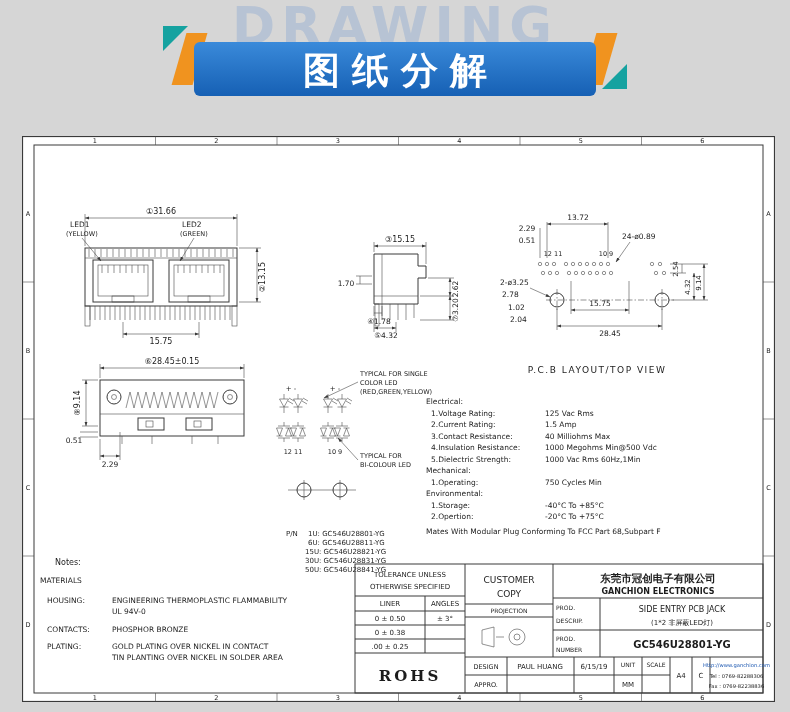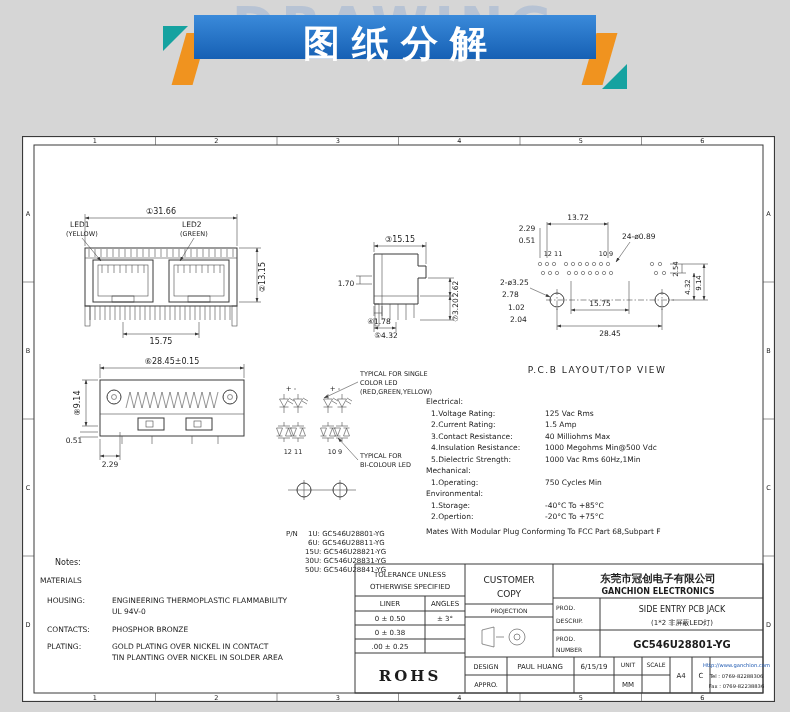--- a/index.html
+++ b/index.html
@@ -1,20 +1,20 @@
 <!DOCTYPE html>
 <html><head>
 <meta charset="utf-8">
 <style>
 *{margin:0;padding:0;box-sizing:border-box}
 html,body{width:790px;height:712px}
 body{background:#d6d6d6;font-family:"Liberation Sans",sans-serif;position:relative;overflow:hidden}
 .banner{position:absolute;left:0;top:0;width:790px;height:130px}
 .watermark{position:absolute;top:-4px;left:0;width:100%;text-align:center;font-family:"DejaVu Sans",sans-serif;font-weight:bold;font-size:52px;letter-spacing:6px;color:#b7c3d4;z-index:1}
-.title-pill{position:absolute;left:50%;top:15px;transform:translateX(-50%);width:402px;height:44px;z-index:4;background:linear-gradient(180deg,#3a8ada,#1660b4);border-radius:0;color:#fff;font-size:37px;font-weight:bold;letter-spacing:12px;text-indent:12px;text-align:center;line-height:58px}
+.title-pill{position:absolute;left:50%;top:42px;transform:translateX(-50%);width:402px;height:54px;z-index:4;background:linear-gradient(180deg,#3a8ada,#1660b4);border-radius:6px;color:#fff;font-size:37px;font-weight:bold;letter-spacing:12px;text-indent:12px;text-align:center;line-height:58px}
 .deco{position:absolute}
 .deco-orange-left{left:179px;top:33px;width:21px;height:52px;background:#f0931f;transform:skewX(-16deg);z-index:3}
 .deco-teal-left{left:163px;top:26px;width:25px;height:25px;background:#15a2a0;clip-path:polygon(0 0,100% 0,0 100%);z-index:2}
 .deco-orange-right{left:589px;top:33px;width:21px;height:52px;background:#f0931f;transform:skewX(-16deg);z-index:3}
 .deco-teal-right{left:602px;top:64px;width:25px;height:25px;background:#15a2a0;clip-path:polygon(100% 0,100% 100%,0 100%);z-index:2}
 .sheet{position:absolute;left:22px;top:136px;width:753px;height:566px;background:#fff}
 svg text{fill:#1c1c1c;font-family:"DejaVu Sans",sans-serif}
 .ln{stroke:#3a3a3a;stroke-width:1;fill:none}
 .tn{stroke:#4a4a4a;stroke-width:.6;fill:none}
 .dl{stroke:#4a4a4a;stroke-width:.6;fill:none}

